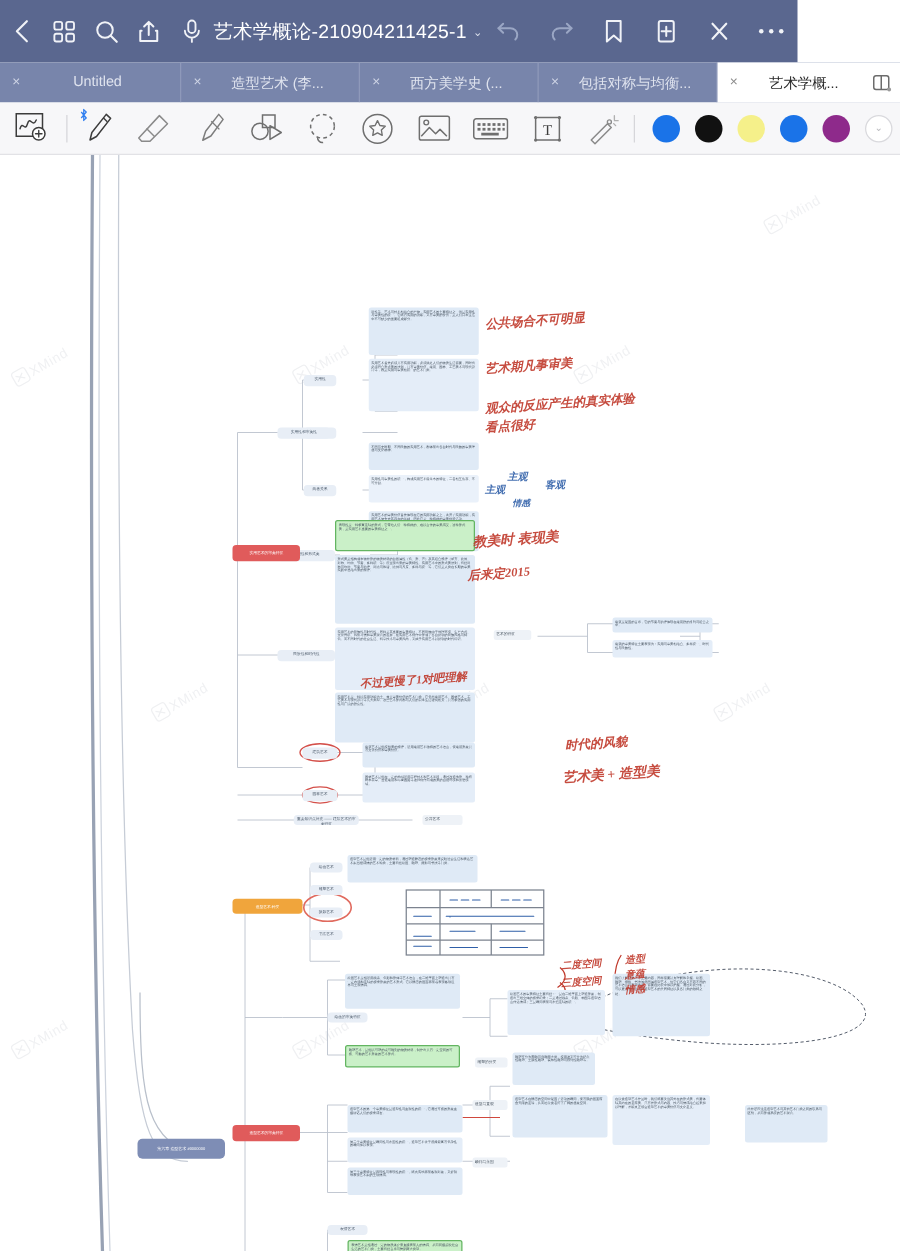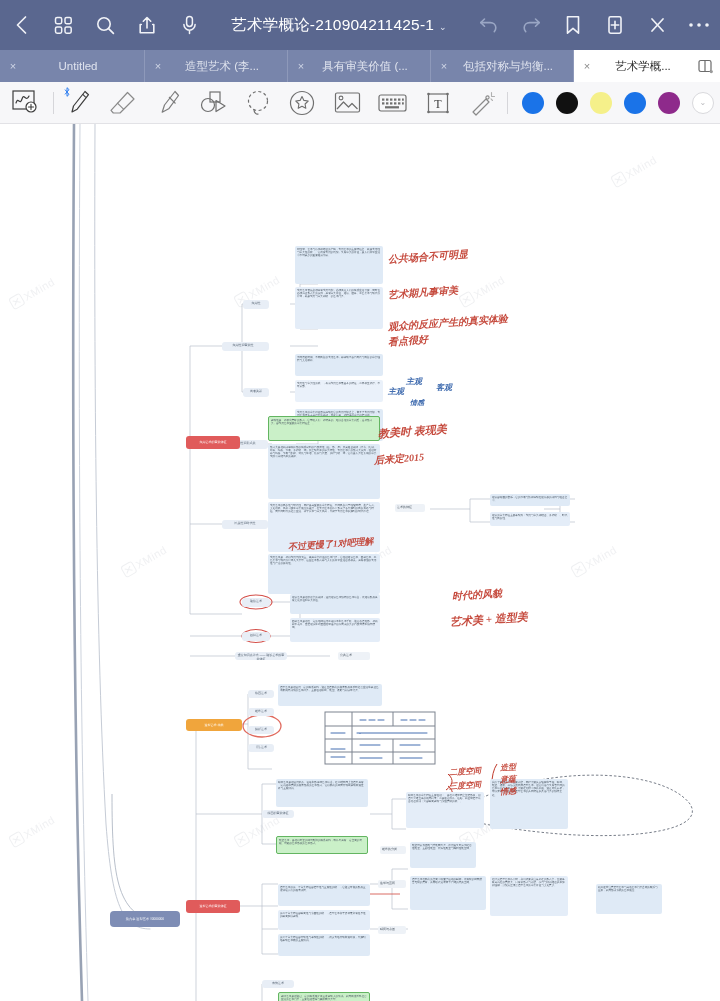--- a/index.html
+++ b/index.html
@@ -6,21 +6,21 @@
   html, body {
     width: 720px; height: 1001px;
     font-family: "Liberation Sans", "DejaVu Sans", sans-serif;
     background: #ffffff;
     overflow: hidden;
   }
   #app { position: relative; width: 720px; height: 1001px; overflow: hidden; background:#fff; }
 
   
   .topbar {
-    position: absolute; top: 0; left: 0; width: 720px; height: 50px;
+    position: absolute; top: 0; left: 0; width: 638px; height: 50px;
     background: #5a678f;
     display: flex; align-items: center;
     color: #ffffff;
   }
   .tb-icon {
     width: 42px; height: 50px;
     display: flex; align-items: center; justify-content: center;
     color: #e8ebf3; font-size: 19px; line-height: 1;
   }
   .tb-icon svg { display: block; }
@@ -257,21 +257,21 @@
     <div class="tab t0">
       <span class="x">×</span>
       <span class="lbl">Untitled</span>
     </div>
     <div class="tab t1">
       <span class="x">×</span>
       <span class="lbl">造型艺术 (李...</span>
     </div>
     <div class="tab t2">
       <span class="x">×</span>
-      <span class="lbl">具有审美价值 (...</span>
+      <span class="lbl">西方美学史 (...</span>
     </div>
     <div class="tab t3">
       <span class="x">×</span>
       <span class="lbl">包括对称与均衡...</span>
     </div>
     <div class="tab active">
       <span class="x">×</span>
       <span class="lbl">艺术学概...</span>
       <span class="tab-split">
         <svg width="15" height="15" viewBox="0 0 15 15">

